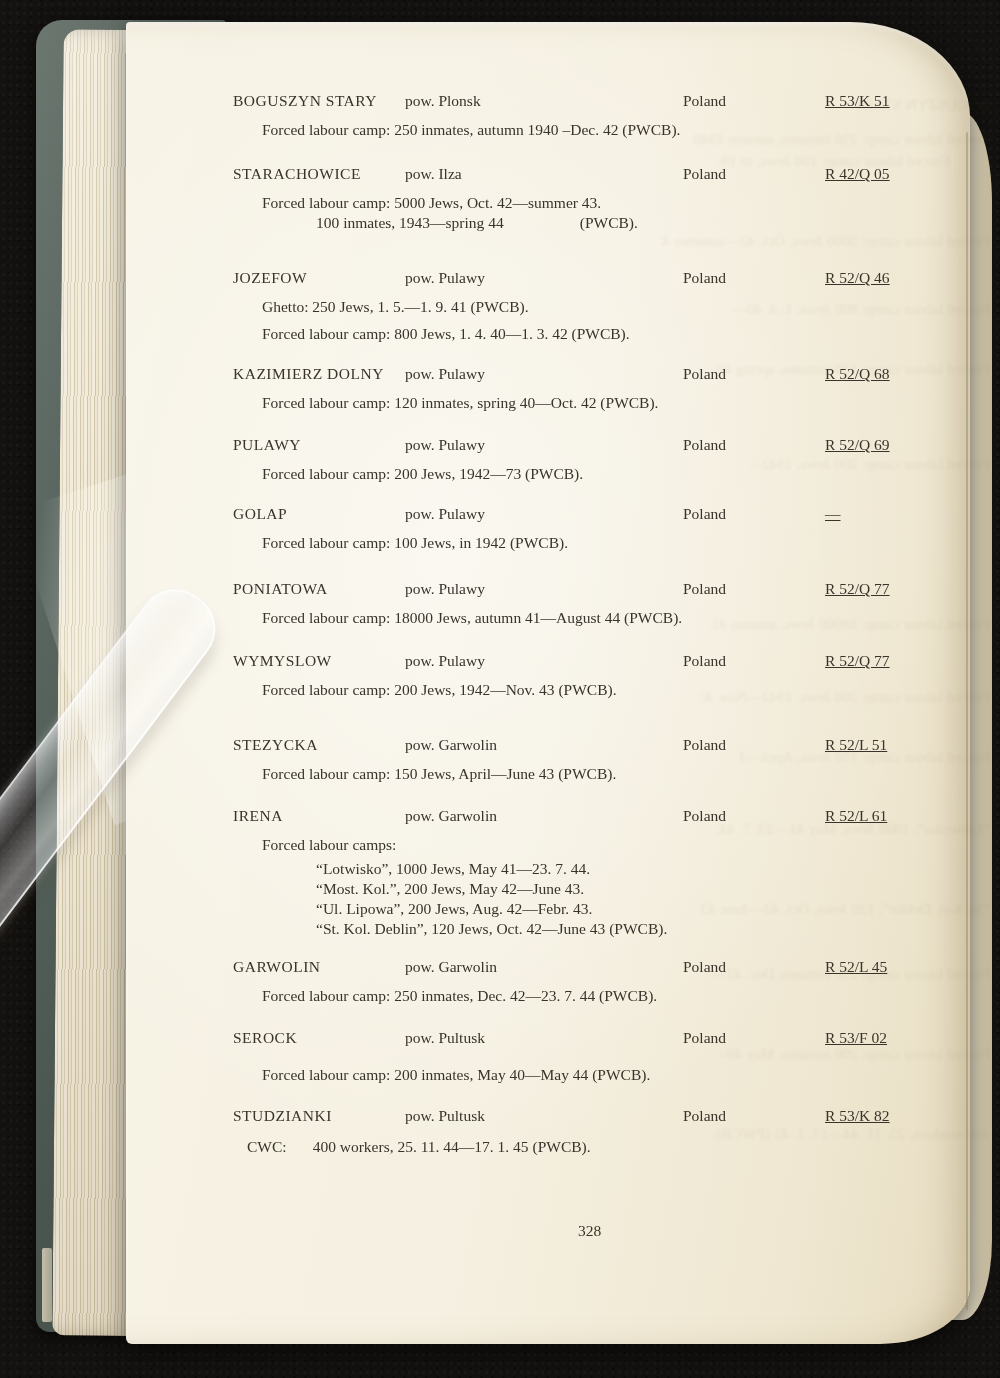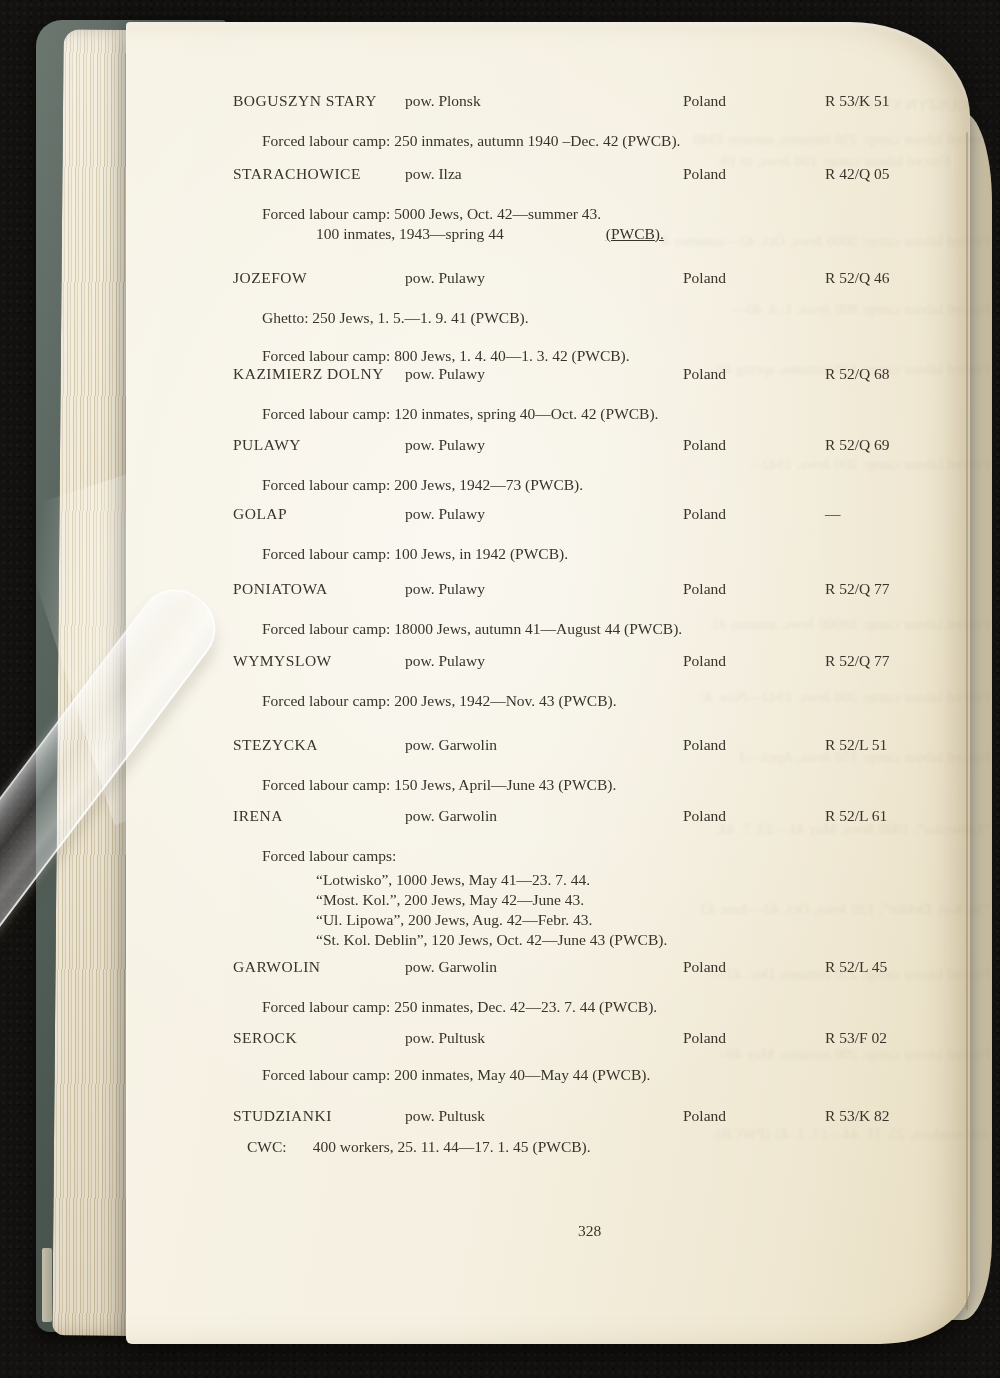--- a/index.html
+++ b/index.html
@@ -75,27 +75,27 @@
   
   .content{
     position:absolute;left:0;top:0;width:1000px;height:986px;
     color:#39332b;font-size:15.5px;
   }
   .entry{position:absolute;left:0;width:920px;}
   .erow{position:relative;height:21px;}
   .ename{position:absolute;left:233px;letter-spacing:.5px;}
   .edist{position:absolute;left:405px;}
   .ecountry{position:absolute;left:683px;}
-  .eref{position:absolute;left:825px;white-space:nowrap;}
+  .eref{position:absolute;left:825px;white-space:nowrap;text-decoration:underline;}
   .line{line-height:20px;}
-  .para{margin-top:18px;}
+  .para{margin-top:7px;}
   .cont{margin-top:0px;}
   .l1{padding-left:262px;}
   .l2{padding-left:316px;}
-  .suffix{margin-left:102px;text-decoration:underline;}
+  .suffix{margin-left:76px;}
   .prefix-line{padding-left:247px;}
   .prefix{display:inline-block;}
   .after-prefix{margin-left:26px;text-align:center;}
   .pagenum{position:absolute;left:0;width:1000px;top:1222px;}
   .pagenum span{position:absolute;left:578px;}
   
   .clip{
     position:absolute;left:146px;top:592px;width:74px;height:780px;
     transform:rotate(37deg);transform-origin:37px 24px;
     border-radius:37px;

